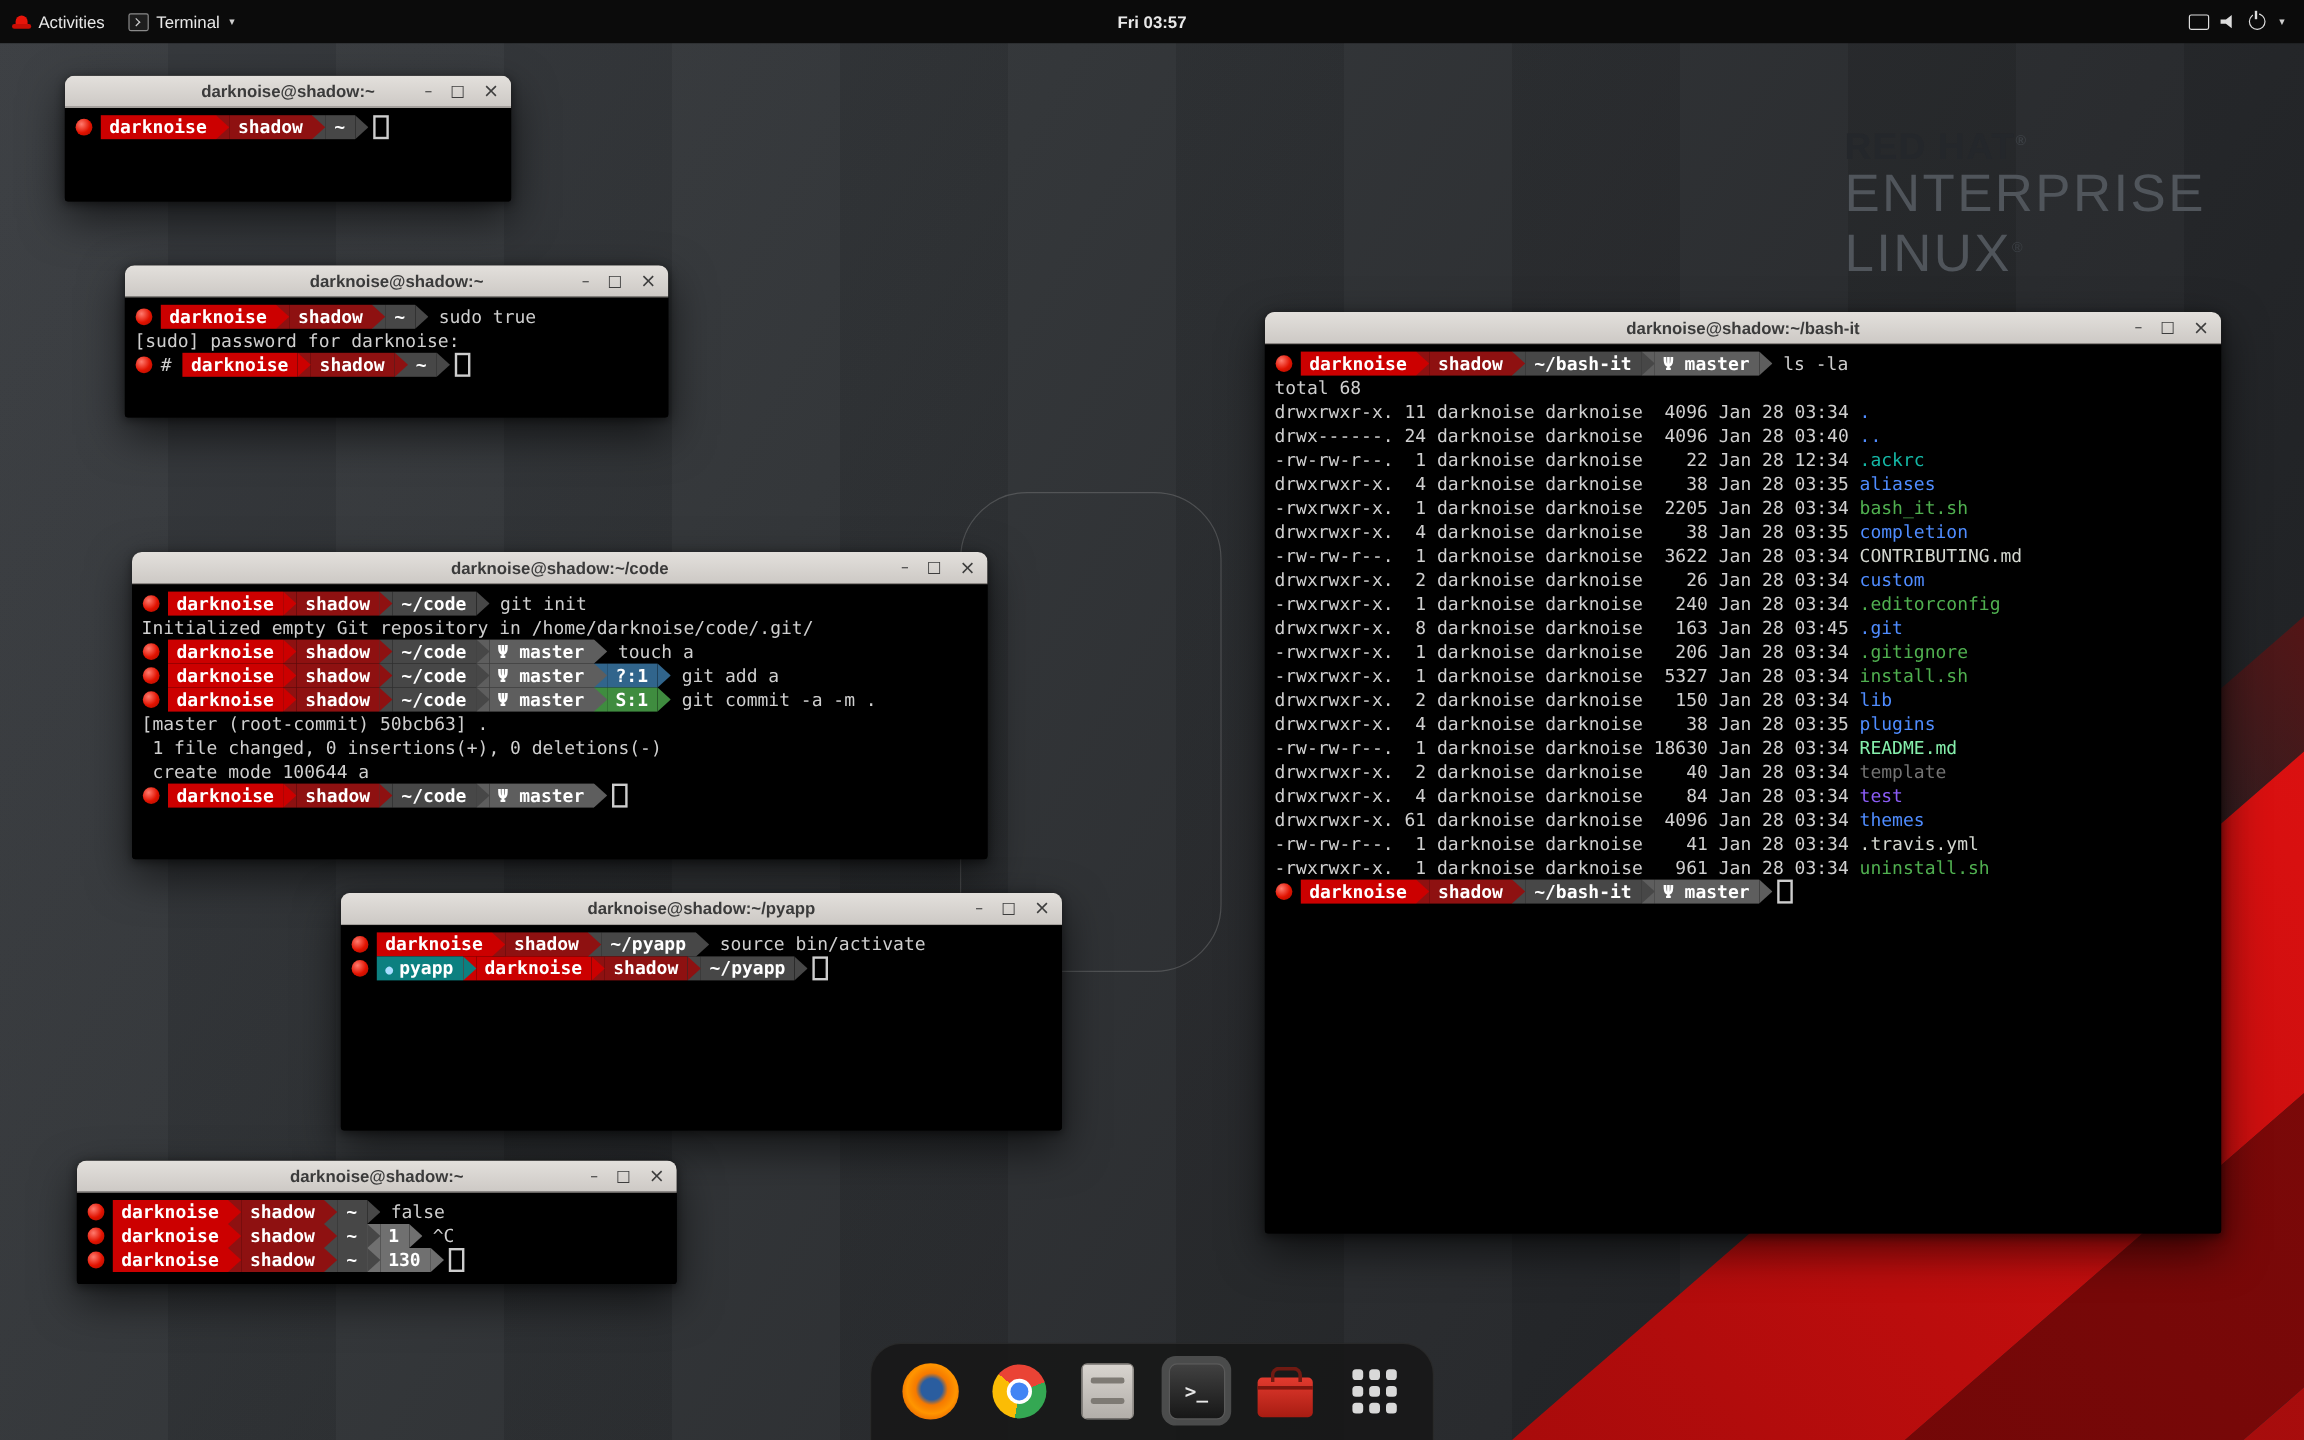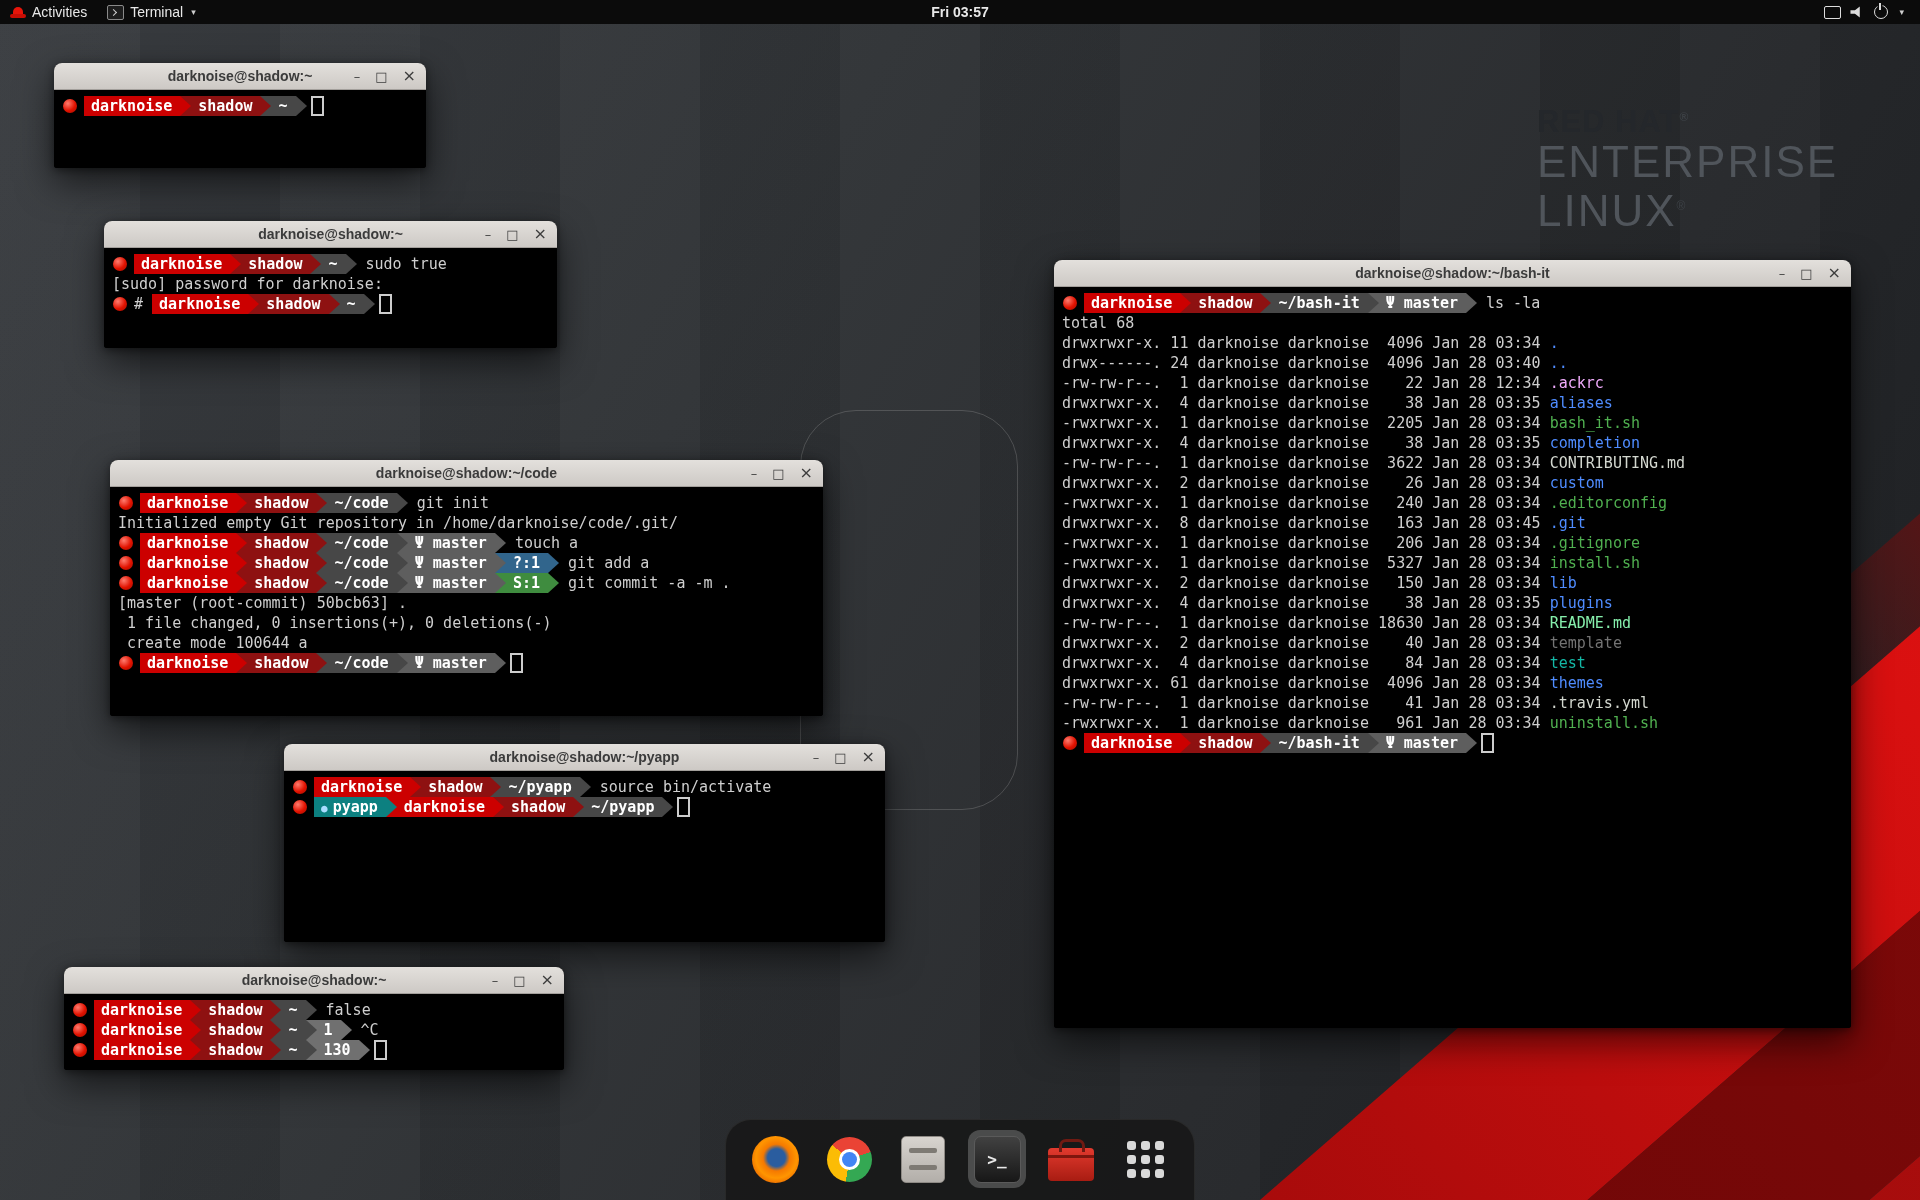--- a/index.html
+++ b/index.html
@@ -23,21 +23,21 @@
     background:linear-gradient(90deg,#9e0b0b,#c01111 100%);}
   .wireline{position:absolute;left:800px;top:410px;width:216px;height:398px;
     border:1px solid rgba(170,170,170,.28);border-radius:56px;z-index:1;}
 
   .brand{position:absolute;left:1537px;top:100px;z-index:1;user-select:none;}
   .brand .rh{font-size:31px;font-weight:bold;letter-spacing:1px;color:#24272b;line-height:34px;}
   .brand .reg{font-size:12px;vertical-align:super;color:#3c4045;}
   .brand .ent{font-size:44px;font-weight:400;letter-spacing:2px;color:#50555b;line-height:45px;}
 
   
-  .topbar{position:absolute;left:0;top:0;width:100%;height:24px;background:#0b0b0b;z-index:60;
+  .topbar{position:absolute;left:0;top:0;width:100%;height:36px;background:#0b0b0b;z-index:60;
     display:flex;align-items:center;color:#e8e8e8;font-size:14px;}
   .tb-left{display:flex;align-items:center;height:100%;}
   .tb-item{display:flex;align-items:center;gap:6px;padding:0 10px;height:100%;cursor:pointer;}
   .fedora{position:relative;width:16px;height:11px;display:inline-block;}
   .fedora::before{content:"";position:absolute;left:3px;top:0;width:10px;height:7px;background:#e8150a;border-radius:5px 5px 0 0;}
   .fedora::after{content:"";position:absolute;left:0;bottom:0;width:16px;height:4px;background:#c90e05;border-radius:2px;}
   .tmico{position:relative;width:15px;height:13px;background:#1d1d1d;border:1px solid #8a8a8a;border-radius:2px;display:inline-block;}
   .tmico::before{content:"";position:absolute;left:3px;top:4px;width:4px;height:4px;border-right:1.5px solid #cfcfcf;border-bottom:1.5px solid #cfcfcf;transform:rotate(-45deg);}
   .caret{font-size:9px;color:#cfcfcf;margin-left:2px;}
   .tb-clock{position:absolute;left:50%;transform:translateX(-50%);font-weight:bold;cursor:pointer;}
@@ -255,34 +255,34 @@
           <span class="tctl tctl-min">–</span>
           <span class="tctl tctl-max">□</span>
           <span class="tctl tctl-close">×</span>
         </span>
       </div>
       <div class="tbody">
         <div class="tline"><span class="picon"></span><span class="seg" style="background: rgb(204, 0, 0);">darknoise</span><span class="pl-arr" style="background: rgb(142, 17, 17);"><span class="pl-tri" style="border-left-color: rgb(204, 0, 0);"></span></span><span class="seg" style="background: rgb(142, 17, 17);">shadow</span><span class="pl-arr" style="background: rgb(71, 71, 71);"><span class="pl-tri" style="border-left-color: rgb(142, 17, 17);"></span></span><span class="seg" style="background: rgb(71, 71, 71);">~/bash-it</span><span class="pl-arr" style="background: rgb(94, 94, 94);"><span class="pl-tri" style="border-left-color: rgb(71, 71, 71);"></span></span><span class="seg" style="background: rgb(94, 94, 94);">Ψ master</span><span class="pl-arr" style="background: transparent;"><span class="pl-tri" style="border-left-color: rgb(94, 94, 94);"></span></span><span class="txt"> ls -la</span></div>
         <div class="tline"><span class="txt">total 68</span></div>
         <div class="tline"><span class="txt">drwxrwxr-x. 11 darknoise darknoise  4096 Jan 28 03:34 </span><span class="fname" style="color: rgb(79, 140, 255);">.</span></div>
         <div class="tline"><span class="txt">drwx------. 24 darknoise darknoise  4096 Jan 28 03:40 </span><span class="fname" style="color: rgb(79, 140, 255);">..</span></div>
-        <div class="tline"><span class="txt">-rw-rw-r--.  1 darknoise darknoise    22 Jan 28 12:34 </span><span class="fname" style="color: #f0abfc;">.ackrc</span></div>
+        <div class="tline"><span class="txt">-rw-rw-r--.  1 darknoise darknoise    22 Jan 28 12:34 </span><span class="fname" style="color: #14b8a6;">.ackrc</span></div>
         <div class="tline"><span class="txt">drwxrwxr-x.  4 darknoise darknoise    38 Jan 28 03:35 </span><span class="fname" style="color: rgb(79, 140, 255);">aliases</span></div>
         <div class="tline"><span class="txt">-rwxrwxr-x.  1 darknoise darknoise  2205 Jan 28 03:34 </span><span class="fname" style="color: rgb(80, 176, 80);">bash_it.sh</span></div>
         <div class="tline"><span class="txt">drwxrwxr-x.  4 darknoise darknoise    38 Jan 28 03:35 </span><span class="fname" style="color: rgb(79, 140, 255);">completion</span></div>
         <div class="tline"><span class="txt">-rw-rw-r--.  1 darknoise darknoise  3622 Jan 28 03:34 </span><span class="fname" style="color: rgb(211, 215, 207);">CONTRIBUTING.md</span></div>
         <div class="tline"><span class="txt">drwxrwxr-x.  2 darknoise darknoise    26 Jan 28 03:34 </span><span class="fname" style="color: rgb(79, 140, 255);">custom</span></div>
         <div class="tline"><span class="txt">-rwxrwxr-x.  1 darknoise darknoise   240 Jan 28 03:34 </span><span class="fname" style="color: rgb(80, 176, 80);">.editorconfig</span></div>
         <div class="tline"><span class="txt">drwxrwxr-x.  8 darknoise darknoise   163 Jan 28 03:45 </span><span class="fname" style="color: rgb(79, 140, 255);">.git</span></div>
         <div class="tline"><span class="txt">-rwxrwxr-x.  1 darknoise darknoise   206 Jan 28 03:34 </span><span class="fname" style="color: rgb(80, 176, 80);">.gitignore</span></div>
         <div class="tline"><span class="txt">-rwxrwxr-x.  1 darknoise darknoise  5327 Jan 28 03:34 </span><span class="fname" style="color: rgb(80, 176, 80);">install.sh</span></div>
         <div class="tline"><span class="txt">drwxrwxr-x.  2 darknoise darknoise   150 Jan 28 03:34 </span><span class="fname" style="color: rgb(79, 140, 255);">lib</span></div>
         <div class="tline"><span class="txt">drwxrwxr-x.  4 darknoise darknoise    38 Jan 28 03:35 </span><span class="fname" style="color: rgb(79, 140, 255);">plugins</span></div>
         <div class="tline"><span class="txt">-rw-rw-r--.  1 darknoise darknoise 18630 Jan 28 03:34 </span><span class="fname" style="color: #86efac;">README.md</span></div>
         <div class="tline"><span class="txt">drwxrwxr-x.  2 darknoise darknoise    40 Jan 28 03:34 </span><span class="fname" style="color: #737373;">template</span></div>
-        <div class="tline"><span class="txt">drwxrwxr-x.  4 darknoise darknoise    84 Jan 28 03:34 </span><span class="fname" style="color: #14b8a6;">test</span></div>
+        <div class="tline"><span class="txt">drwxrwxr-x.  4 darknoise darknoise    84 Jan 28 03:34 </span><span class="fname" style="color: #8b5cf6;">test</span></div>
         <div class="tline"><span class="txt">drwxrwxr-x. 61 darknoise darknoise  4096 Jan 28 03:34 </span><span class="fname" style="color: rgb(79, 140, 255);">themes</span></div>
         <div class="tline"><span class="txt">-rw-rw-r--.  1 darknoise darknoise    41 Jan 28 03:34 </span><span class="fname" style="color: rgb(211, 215, 207);">.travis.yml</span></div>
         <div class="tline"><span class="txt">-rwxrwxr-x.  1 darknoise darknoise   961 Jan 28 03:34 </span><span class="fname" style="color: rgb(80, 176, 80);">uninstall.sh</span></div>
         <div class="tline"><span class="picon"></span><span class="seg" style="background: rgb(204, 0, 0);">darknoise</span><span class="pl-arr" style="background: rgb(142, 17, 17);"><span class="pl-tri" style="border-left-color: rgb(204, 0, 0);"></span></span><span class="seg" style="background: rgb(142, 17, 17);">shadow</span><span class="pl-arr" style="background: rgb(71, 71, 71);"><span class="pl-tri" style="border-left-color: rgb(142, 17, 17);"></span></span><span class="seg" style="background: rgb(71, 71, 71);">~/bash-it</span><span class="pl-arr" style="background: rgb(94, 94, 94);"><span class="pl-tri" style="border-left-color: rgb(71, 71, 71);"></span></span><span class="seg" style="background: rgb(94, 94, 94);">Ψ master</span><span class="pl-arr" style="background: transparent;"><span class="pl-tri" style="border-left-color: rgb(94, 94, 94);"></span></span><span class="cur"></span></div>
       </div>
     </div>
   </div>
 
 </body></html>

